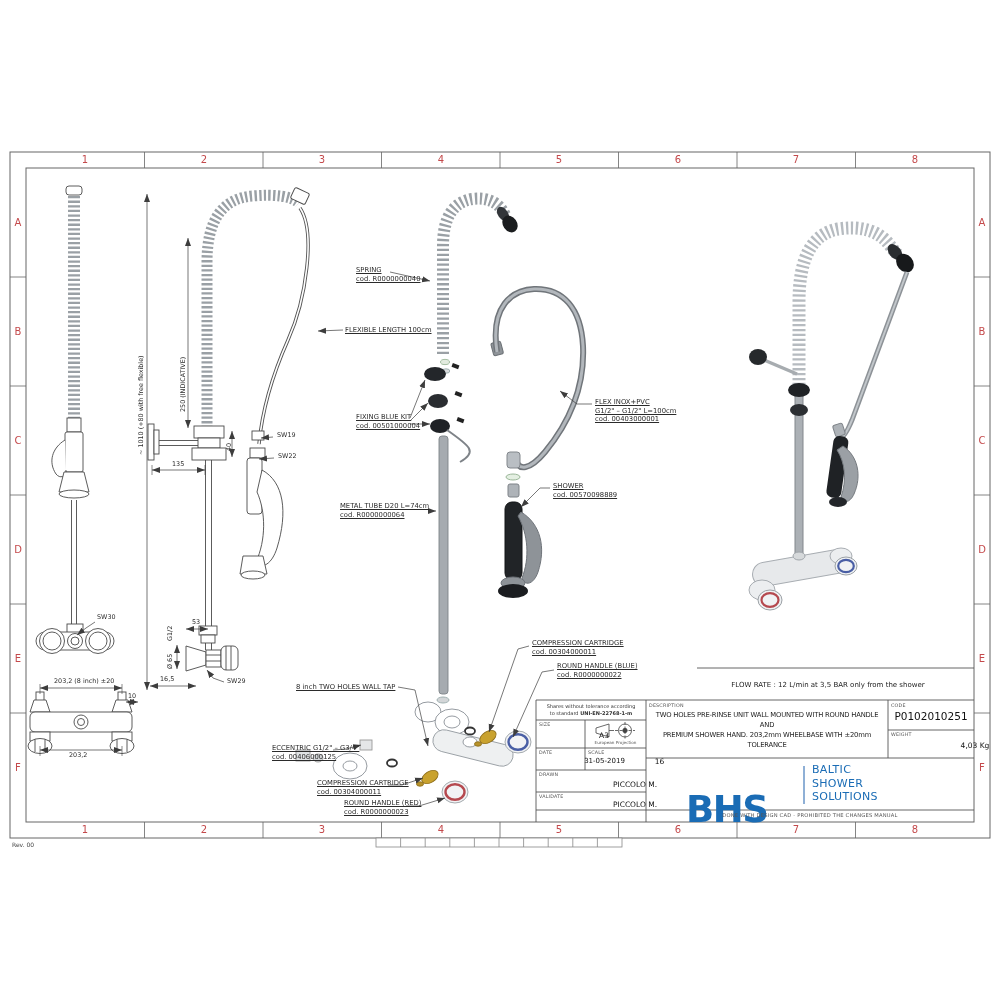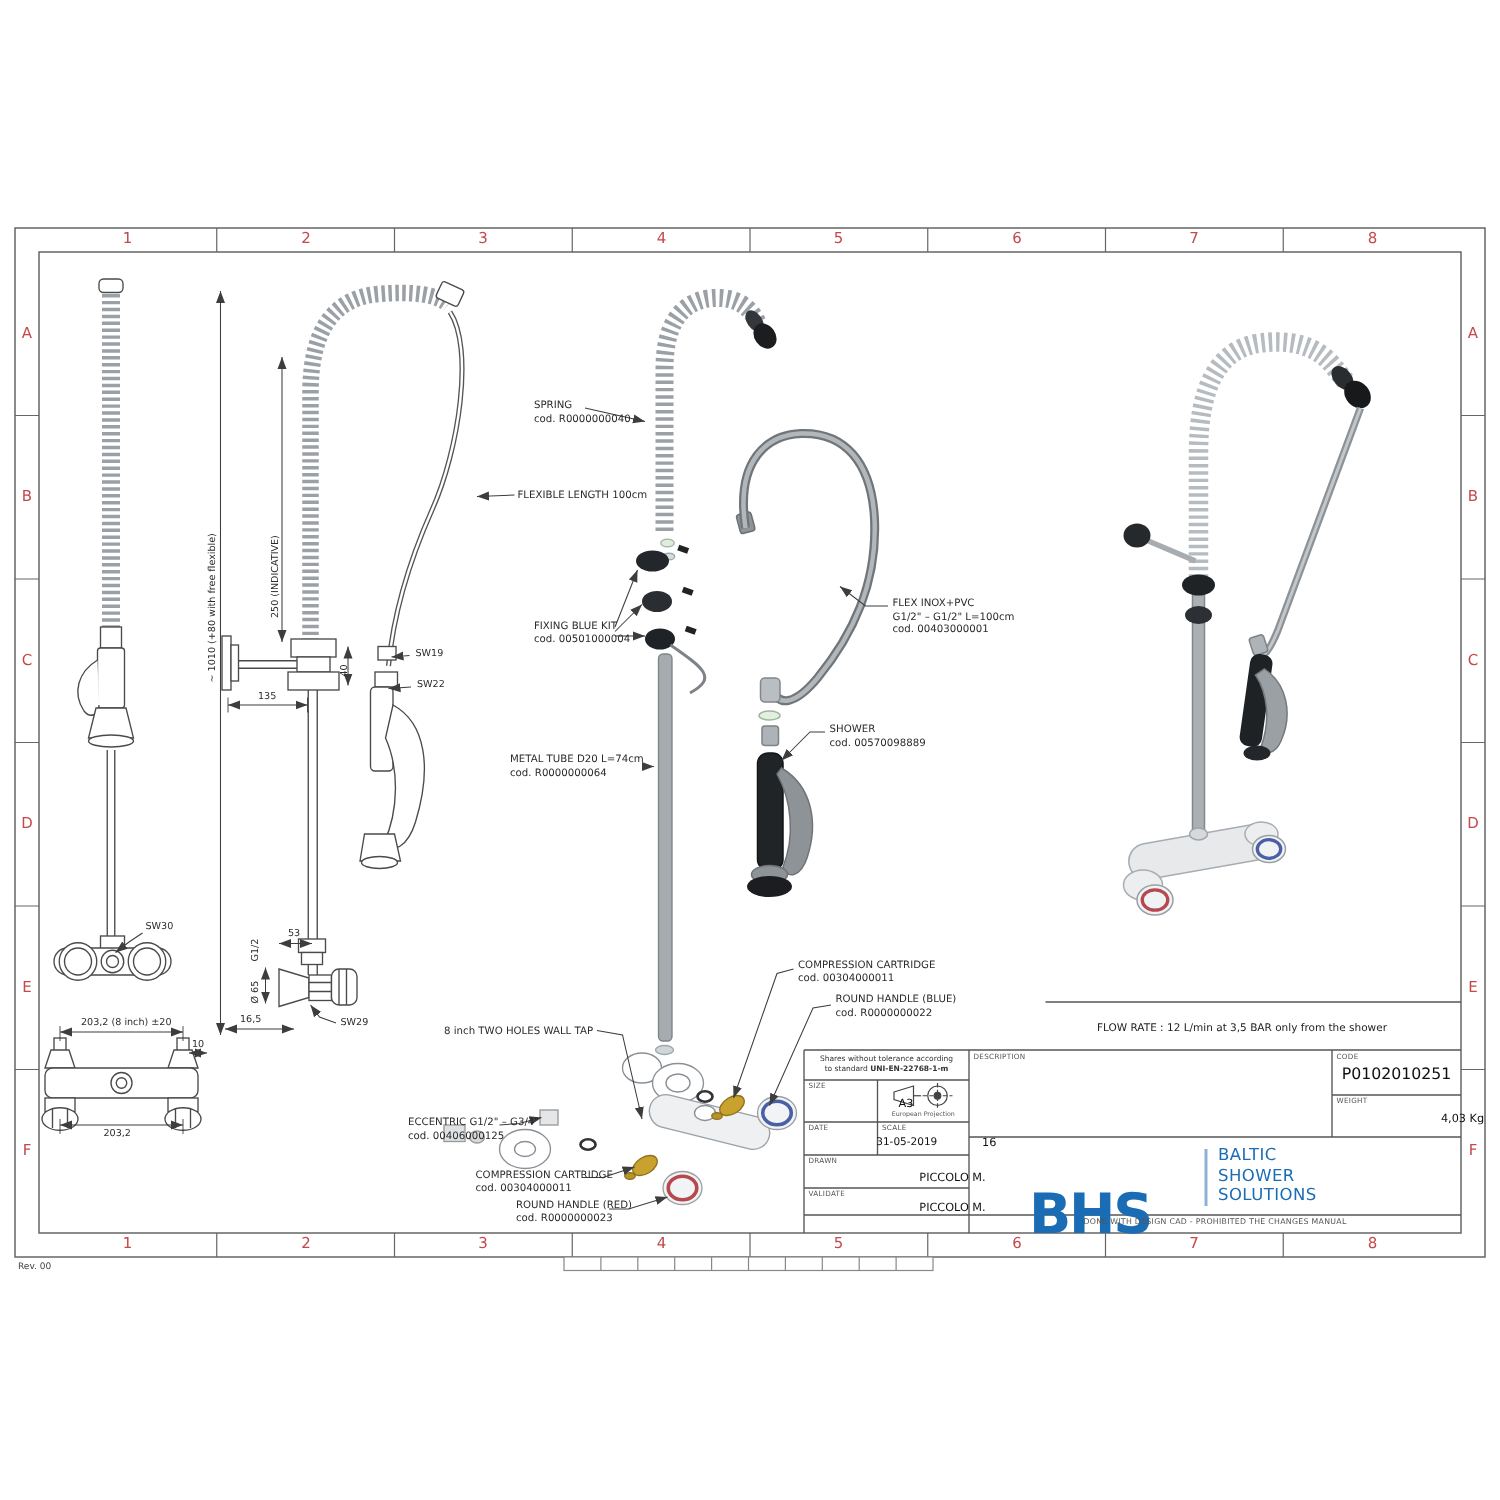--- a/index.html
+++ b/index.html
@@ -2,21 +2,21 @@
 <html><head>
 <meta charset="utf-8">
 <style>
   html,body{margin:0;padding:0;background:#fff;}
   #page{position:relative;width:1000px;height:1000px;background:#ffffff;overflow:hidden;
         font-family:"DejaVu Sans",sans-serif;color:#2e2e2e;}
   svg.art{position:absolute;left:0;top:0;width:1000px;height:1000px;}
   .gl{position:absolute;width:20px;text-align:center;font:10px/14px "DejaVu Sans",sans-serif;color:#c4494b;}
   .glr{height:14px;}
   .ann{position:absolute;font:6.8px/8.6px "DejaVu Sans",sans-serif;color:#2b2b2b;white-space:nowrap;}
-  .ann span{display:block;}
+  .ann span{display:block;text-decoration:underline;}
   .dim{position:absolute;font:6.4px/7.5px "DejaVu Sans",sans-serif;color:#2b2b2b;white-space:nowrap;}
   .dimv{transform:rotate(-90deg);transform-origin:0 0;}
   .flow{position:absolute;left:690px;top:681px;width:276px;text-align:center;
         font:7px "DejaVu Sans",sans-serif;color:#222;}
   .rev{position:absolute;left:12px;top:841px;font:6px "DejaVu Sans",sans-serif;color:#444;}
   .tl{position:absolute;font-size:4.8px;letter-spacing:.2px;color:#555;white-space:nowrap;}
   .tv{position:absolute;font-size:7.5px;color:#111;white-space:nowrap;padding-left:44px;}
   .tc{text-align:center;}
   .tol{position:absolute;left:538px;top:703px;width:106px;text-align:center;
        font-size:5px;line-height:6.6px;color:#333;}
@@ -355,20 +355,24 @@
   <div class="projcap">European Projection</div>
   <div class="tl" style="left:539px;top:750px">DATE</div>
   <div class="tv tc" style="left:536px;top:757px;width:49px;font-size:7px">31-05-2019</div>
   <div class="tl" style="left:588px;top:750px">SCALE</div>
   <div class="tv tc" style="left:585px;top:757px;width:61px">16</div>
   <div class="tl" style="left:539px;top:772px">DRAWN</div>
   <div class="tv tc" style="left:536px;top:780px;width:110px">PICCOLO M.</div>
   <div class="tl" style="left:539px;top:794px">VALIDATE</div>
   <div class="tv tc" style="left:536px;top:800px;width:110px">PICCOLO M.</div>
   <div class="tl" style="left:649px;top:703px">DESCRIPTION</div>
+  <div class="desc">
+    <span>TWO HOLES PRE-RINSE UNIT WALL MOUNTED WITH ROUND HANDLE AND</span><br>
+    <span>PREMIUM SHOWER HAND. 203,2mm WHEELBASE WITH ±20mm TOLERANCE</span>
+  </div>
   <div class="tl" style="left:891px;top:703px">CODE</div>
   <div class="code">P0102010251</div>
   <div class="tl" style="left:891px;top:732px">WEIGHT</div>
   <div class="tv tc" style="left:888px;top:741px;width:86px">4,03 Kg</div>
   <div class="bhs" style="color:#1a6cb5">BHS</div>
   <div class="bhssub" style="color:#1a6cb5">
     <span>BALTIC</span><br>
     <span>SHOWER</span><br>
     <span>SOLUTIONS</span>
   </div>

